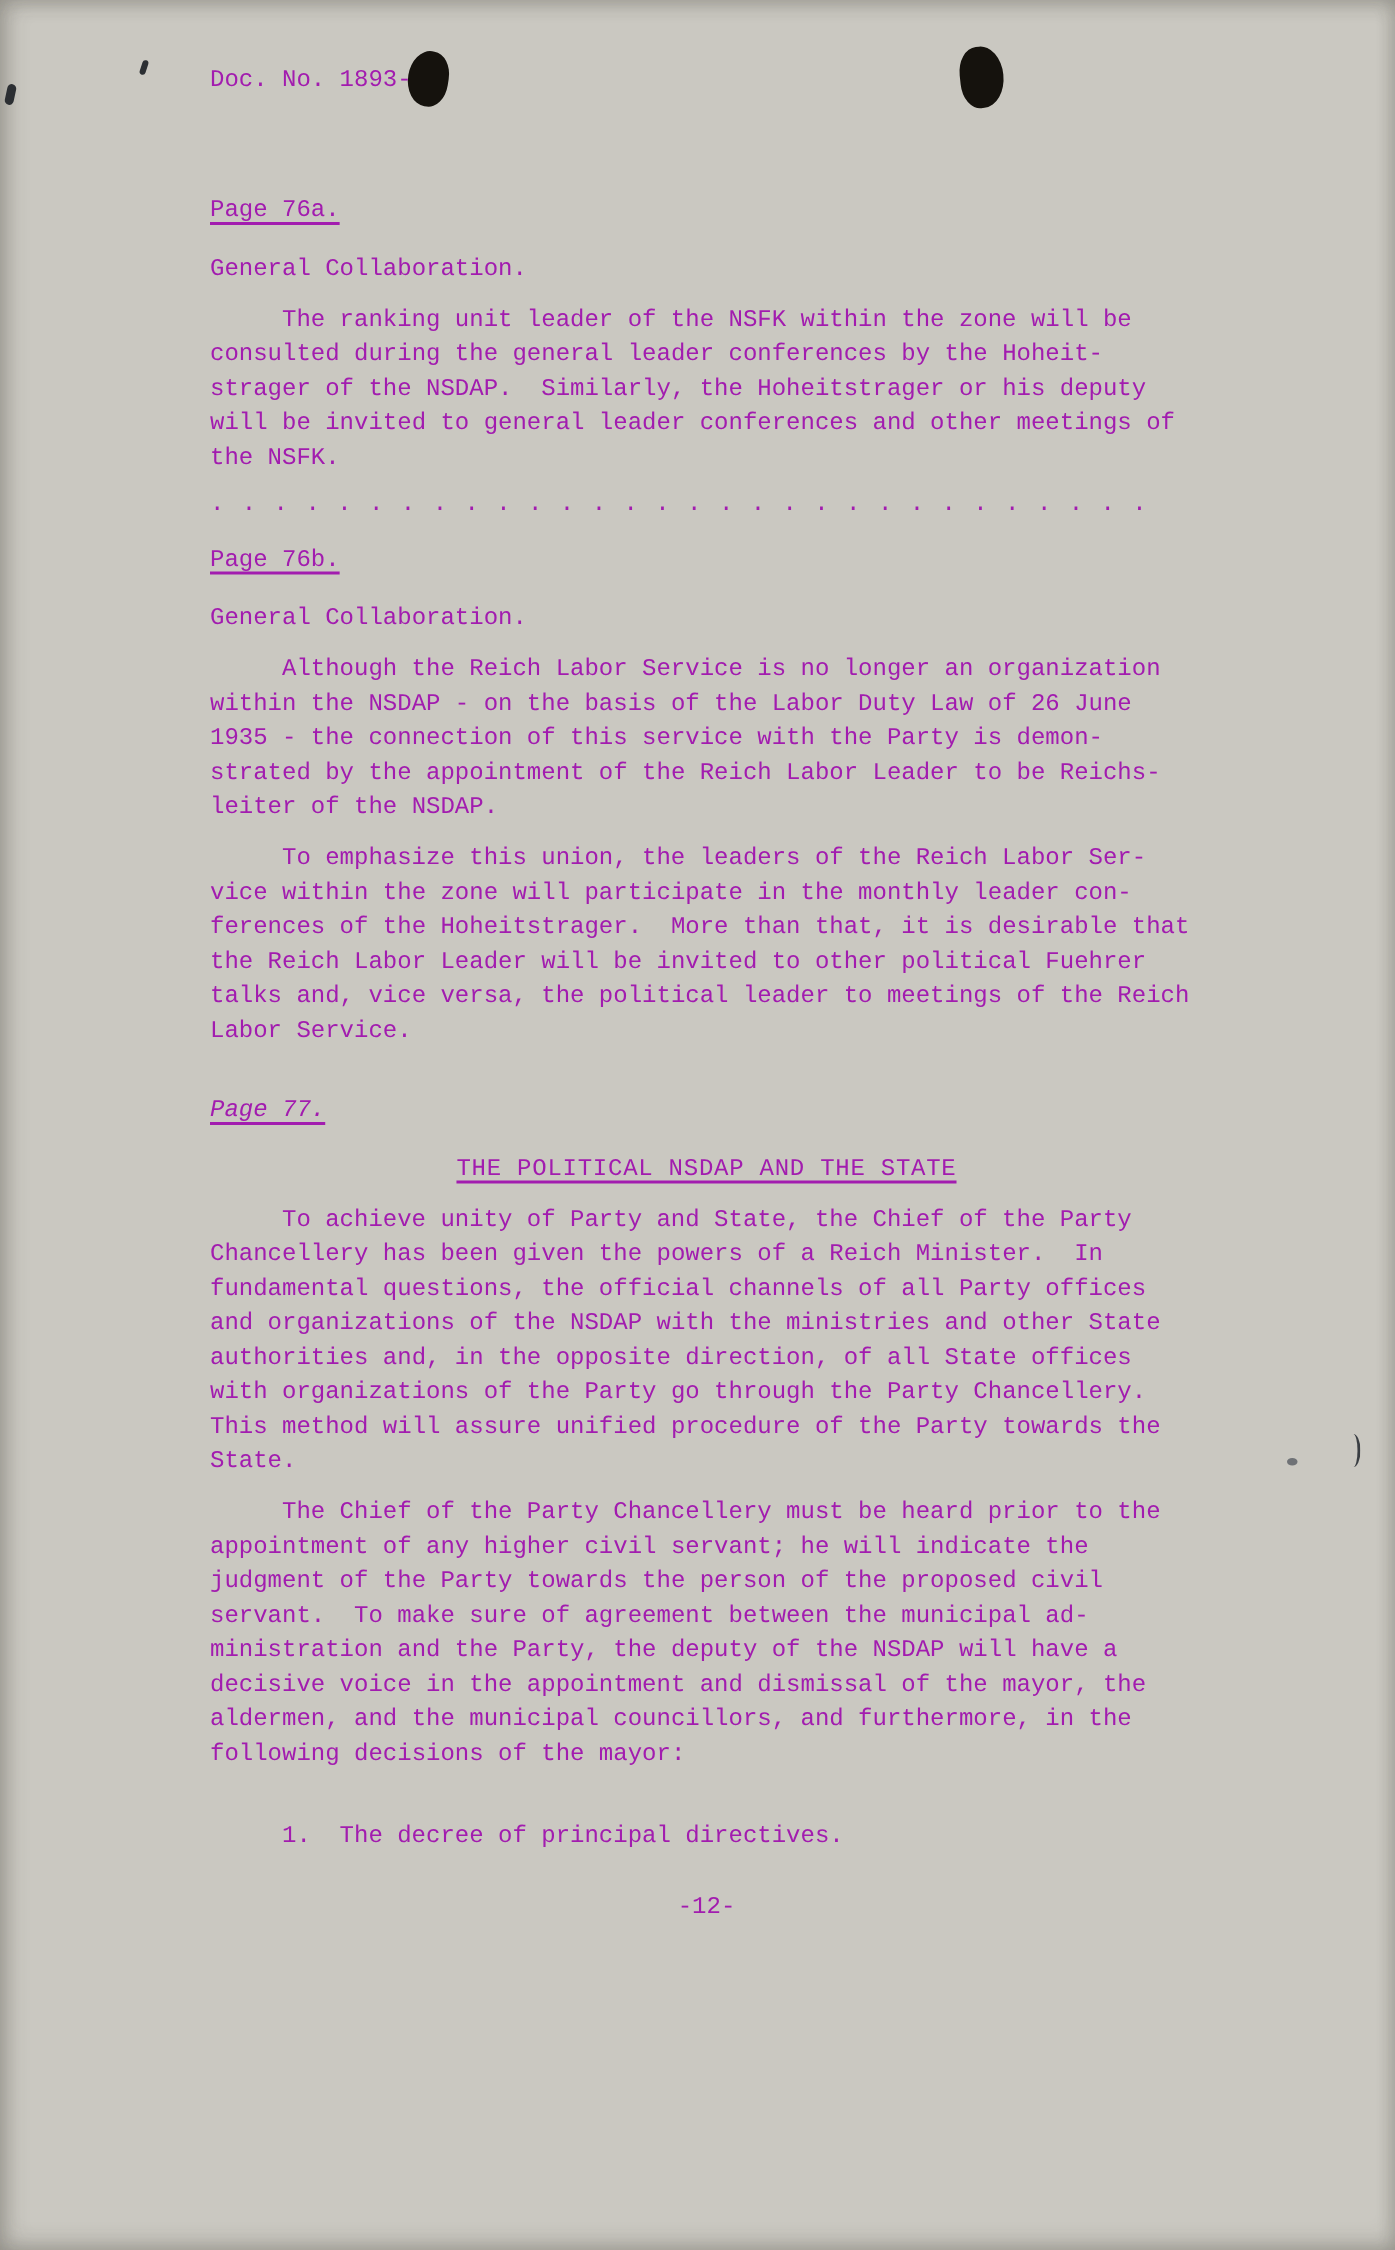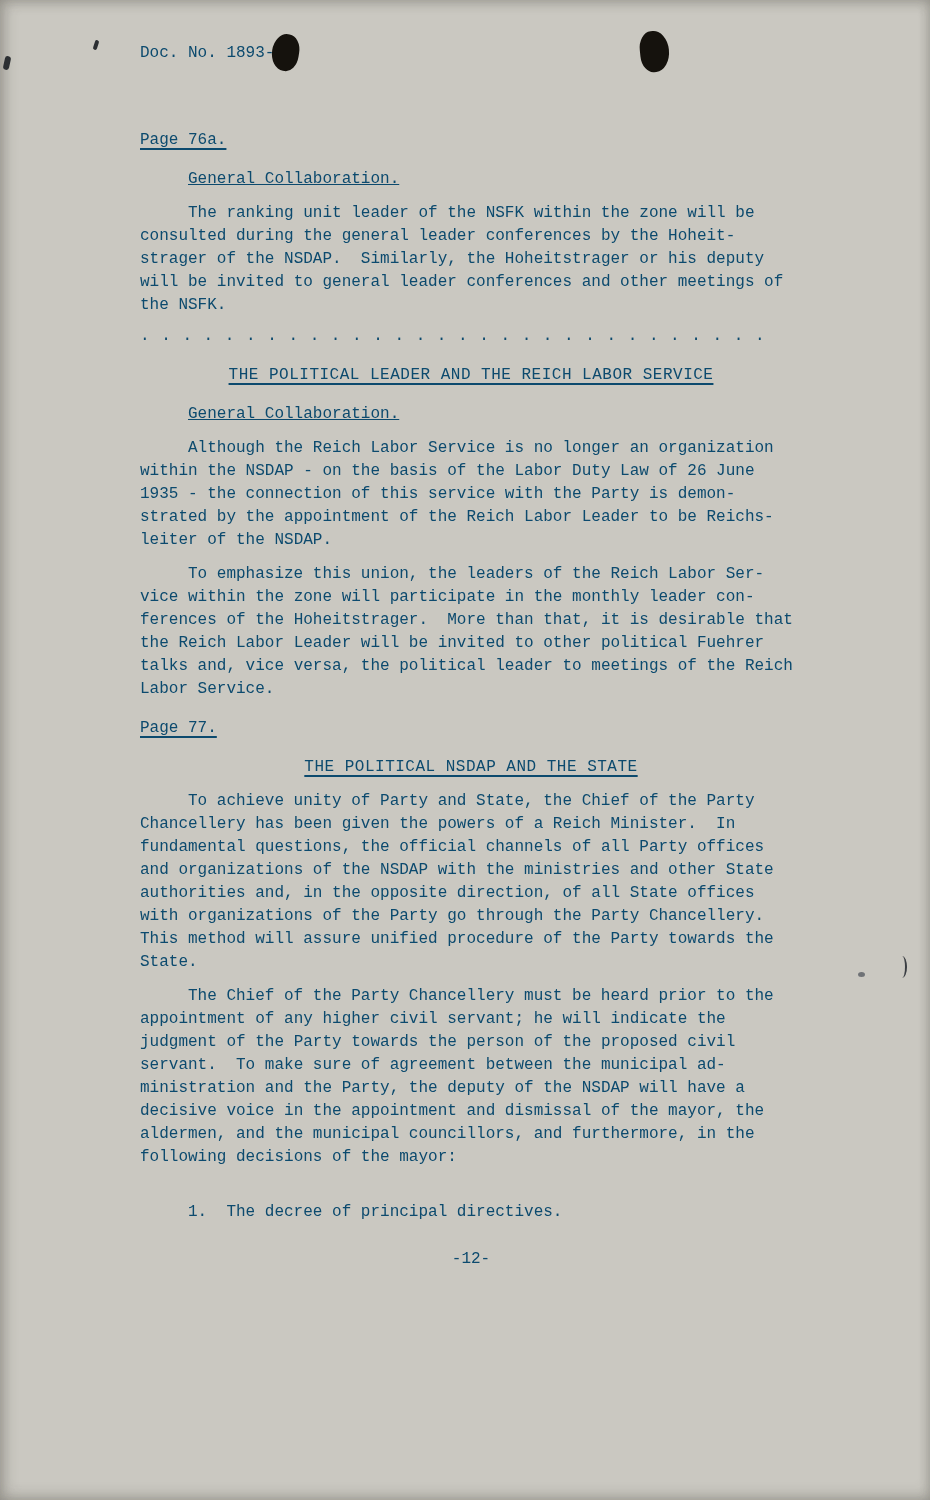--- a/index.html
+++ b/index.html
@@ -12,57 +12,55 @@
     width: 930px;
     height: 1500px;
     margin: 0 auto;
     background: #cac8c1;
     box-shadow: inset 6px 0 14px rgba(60,58,52,0.18),
                 inset -3px 0 10px rgba(60,58,52,0.10),
                 inset 0 5px 12px rgba(60,58,52,0.10),
                 inset 0 -6px 14px rgba(60,58,52,0.12);
     overflow: hidden;
     font-family: "Liberation Mono", "DejaVu Sans Mono", monospace;
-    color: #0c4a6e;
+    color: #a21caf;
   }
   .content {
     position: absolute;
     left: 140px;
     top: 42px;
     width: 662px;
     font-size: 16px;
     line-height: 23px;
   }
   .doc-number {
     white-space: pre-wrap;
   }
   .page-label {
     display: inline-block;
     text-decoration: underline;
     text-underline-offset: 4px;
     text-decoration-thickness: 1.5px;
   }
   .pl-76a { margin-top: 64px; }
   .pl-76b { margin-top: 14px; }
-  .pl-77  { margin-top: 16px; }
+  .pl-77  { margin-top: 30px; font-style: italic; }
   .heading-row {
     text-align: center;
     margin-top: 16px;
   }
   .heading {
     display: inline-block;
     text-decoration: underline;
     text-underline-offset: 4px;
     text-decoration-thickness: 1.5px;
     letter-spacing: 0.5px;
   }
   .subheading {
     margin-top: 16px;
-    margin-left: 48px;
-    text-decoration: underline;
   }
   .para {
     margin-top: 11px;
     text-indent: 48px;
     white-space: pre-wrap;
   }
   .dots {
     margin-top: 8px;
     letter-spacing: 1px;
     white-space: nowrap;
@@ -141,22 +139,22 @@
     <div class="doc-number">Doc. No. 1893-</div>
 
     <div class="pl-76a">
       <span class="page-label">Page 76a.</span>
     </div>
     <div class="subheading">General Collaboration.</div>
     <div class="para">The ranking unit leader of the NSFK within the zone will be consulted during the general leader conferences by the Hoheit-strager of the NSDAP.  Similarly, the Hoheitstrager or his deputy will be invited to general leader conferences and other meetings of the NSFK.</div>
 
     <div class="dots">. . . . . . . . . . . . . . . . . . . . . . . . . . . . . .</div>
 
-    <div class="heading-row">
-      <span class="heading">THE POLITICAL LEADER AND THE REICH LABOR SERVICE</span>
+    <div class="pl-76b">
+      <span class="page-label">Page 76b.</span>
     </div>
     <div class="subheading">General Collaboration.</div>
     <div class="para">Although the Reich Labor Service is no longer an organization within the NSDAP - on the basis of the Labor Duty Law of 26 June 1935 - the connection of this service with the Party is demon-strated by the appointment of the Reich Labor Leader to be Reichs-leiter of the NSDAP.</div>
     <div class="para">To emphasize this union, the leaders of the Reich Labor Ser-vice within the zone will participate in the monthly leader con-ferences of the Hoheitstrager.  More than that, it is desirable that the Reich Labor Leader will be invited to other political Fuehrer talks and, vice versa, the political leader to meetings of the Reich Labor Service.</div>
 
     <div class="pl-77">
       <span class="page-label">Page 77.</span>
     </div>
     <div class="heading-row">
       <span class="heading">THE POLITICAL NSDAP AND THE STATE</span>

